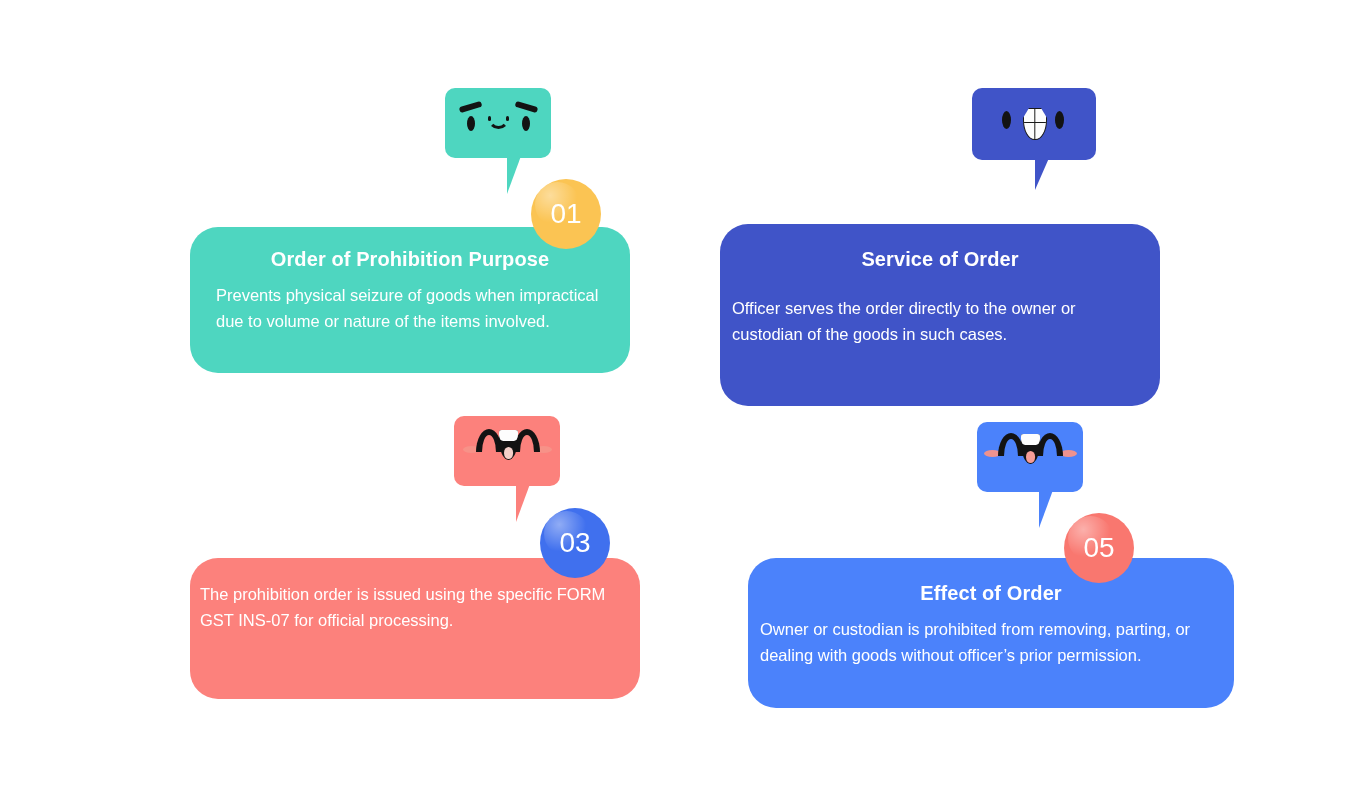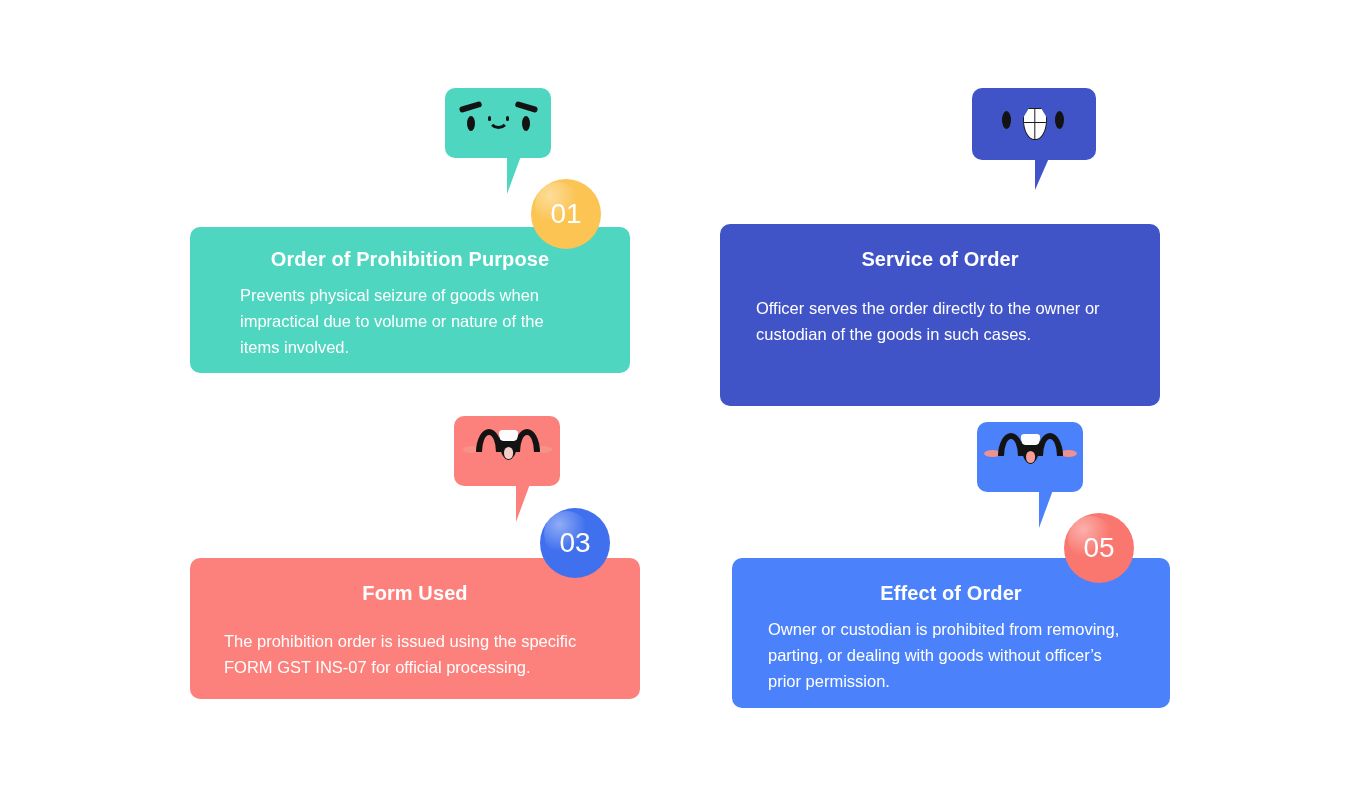--- a/index.html
+++ b/index.html
@@ -17,23 +17,23 @@
   }
 
   .stage {
     position: absolute;
     inset: 0;
   }
 
   
   .card {
     position: absolute;
-    border-radius: 10px;
-    box-sizing: border-box;
-    padding: 0 32px;
+    border-radius: 28px;
+    box-sizing: border-box;
+    padding: 0 8px;
   }
   .card-title {
     color: #ffffff;
     font-size: 20px;
     font-weight: bold;
     text-align: center;
     letter-spacing: .1px;
   }
   .card-body {
     color: #ffffff;
@@ -244,21 +244,20 @@
       <div class="arch-eye" style="left:22px; top:13px; width:26px; height:23px;"></div>
       <div class="arch-eye" style="left:60px; top:13px; width:26px; height:23px;"></div>
       <div class="mouth-open" style="left:45px; top:14px; width:19px; height:30px;">
         <div class="teeth"></div>
         <div class="tongue" style="background:#F4CFC9;"></div>
       </div>
     </div>
   </div>
 
   <div class="card" style="left:190px; top:558px; width:450px; height:141px; background:#FC817C;">
-    <div class="card-title" style="margin-top:24px;">Form Used</div>
     <div class="card-body" style="margin-top:23px; padding:0 14px 0 2px;">The prohibition order is issued using the specific FORM GST INS-07 for official processing.</div>
   </div>
 
   <div class="badge" style="left:540px; top:508px; width:70px; height:70px; background:#4070EE;">
     <div class="gloss"></div>
     <span class="num">03</span>
   </div>
 
   <div class="bubble" style="left:977px; top:422px; width:106px; height:70px;">
     <div class="bubble-box" style="background:#4B82FB;"></div>
@@ -268,21 +267,21 @@
       <div class="blush" style="left:83px; top:28px; width:17px; height:7px;"></div>
       <div class="arch-eye" style="left:21px; top:11px; width:26px; height:23px;"></div>
       <div class="arch-eye" style="left:60px; top:11px; width:26px; height:23px;"></div>
       <div class="mouth-open" style="left:44px; top:12px; width:19px; height:30px;">
         <div class="teeth"></div>
         <div class="tongue" style="background:#F79D96;"></div>
       </div>
     </div>
   </div>
 
-  <div class="card" style="left:732px; top:558px; width:438px; height:150px; background:#4B82FB;">
+  <div class="card" style="left:748px; top:558px; width:486px; height:150px; background:#4B82FB;">
     <div class="card-title" style="margin-top:24px;">Effect of Order</div>
     <div class="card-body" style="margin-top:11px; padding:0 14px 0 4px;">Owner or custodian is prohibited from removing, parting, or dealing with goods without officer’s prior permission.</div>
   </div>
 
   <div class="badge" style="left:1064px; top:513px; width:70px; height:70px; background:#F9776F;">
     <div class="gloss"></div>
     <span class="num">05</span>
   </div>
 
 </div>

